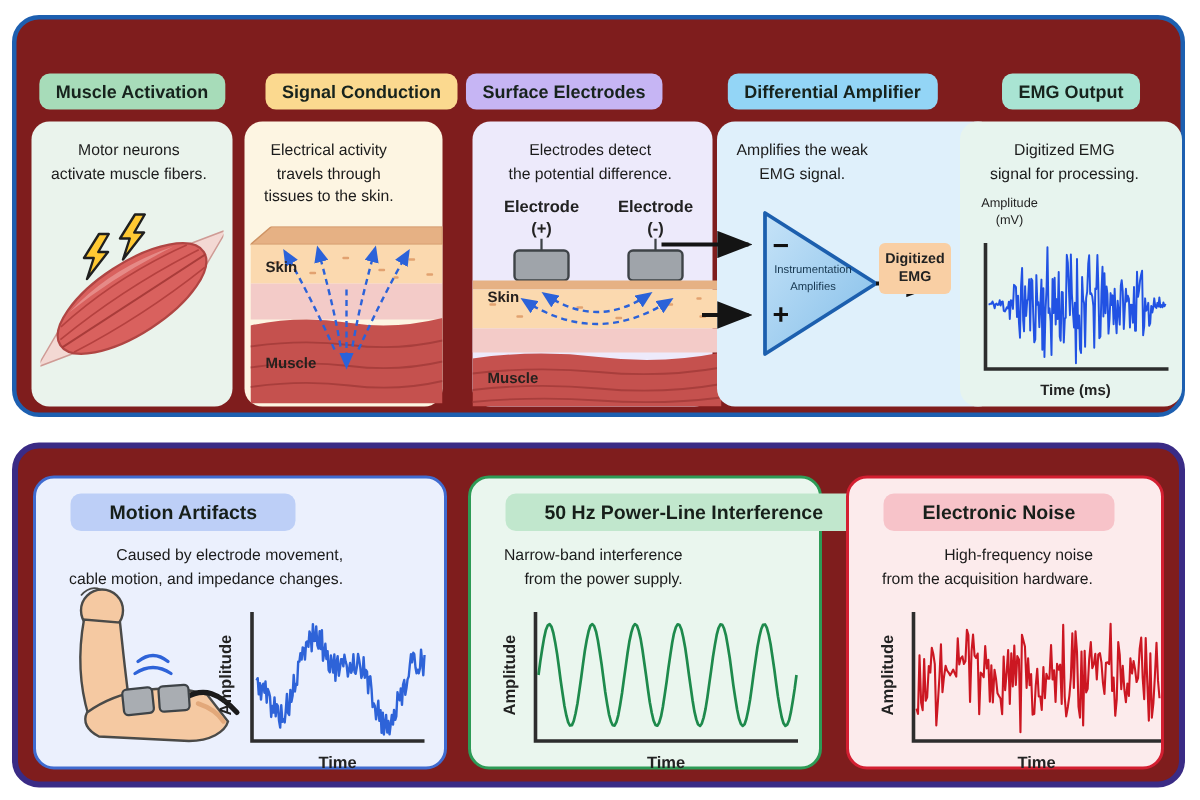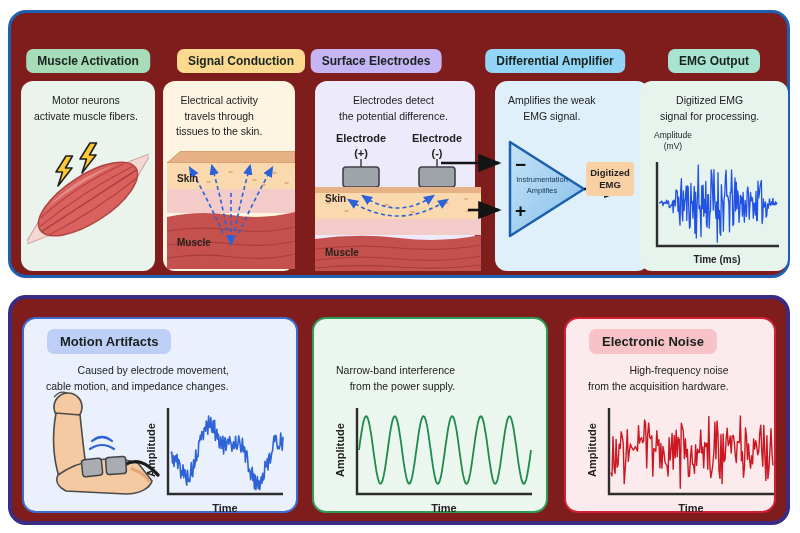--- a/index.html
+++ b/index.html
@@ -22,21 +22,21 @@
 
   .amp-sign{position:absolute;font-size:19px;font-weight:700;color:#101010;z-index:6;line-height:1;}
   .amp-label{position:absolute;left:502px;top:175px;width:80px;text-align:center;font-size:7.5px;
     line-height:1.4;white-space:pre-line;color:#15364f;z-index:6;}
   .digitized-badge{position:absolute;left:586px;top:162px;width:48px;height:34px;border-radius:4px;
     display:flex;align-items:center;justify-content:center;text-align:center;
     font-size:9.5px;font-weight:700;line-height:1.3;white-space:pre-line;color:#222;z-index:6;}
 
   .noise-card{position:absolute;top:18px;height:196px;border-radius:14px;border:2.5px solid;box-sizing:border-box;}
   .noise-badge{position:absolute;top:10px;left:23px;height:25px;line-height:25px;border-radius:7px;
-    font-size:13px;font-weight:700;color:#171f1a;padding:0 13px;white-space:nowrap;}
+    font-size:13px;font-weight:700;color:#171f1a;padding:0 26px;white-space:nowrap;}
   .noise-desc{position:absolute;top:44px;left:22px;font-size:10.5px;line-height:1.5;white-space:pre-line;color:#1b1b1b;text-align:right;}
 
   .chart{position:absolute;}
   .chart-ylabel{position:absolute;writing-mode:vertical-rl;transform:rotate(180deg);
     font-size:11px;font-weight:600;color:#222;left:-17px;top:0;height:92px;
     display:flex;align-items:center;justify-content:center;}
   .chart-xlabel{text-align:center;font-size:11px;font-weight:600;color:#222;margin-top:-2px;}
   .emg-ylabel{position:absolute;left:3px;top:49px;width:60px;text-align:center;
     font-size:8.5px;line-height:1.35;white-space:pre-line;color:#222;}
   #connector-layer{position:absolute;left:0;top:0;z-index:5;pointer-events:none;}
@@ -143,21 +143,21 @@
           </marker>
           <marker id="arcArrE" markerWidth="7" markerHeight="6" refX="5.5" refY="3" orient="auto">
             <polygon points="0,0 7,3 0,6" fill="#2b62d9"></polygon>
           </marker>
         </defs>
       </svg>
       <div class="tissue-label" style="left:10px;top:112px">Skin</div>
       <div class="tissue-label" style="left:10px;top:166px">Muscle</div>
     </div>
 
-    <div class="step-card" style="left: 484px; width: 154px; background: rgb(223, 240, 251);">
+    <div class="step-card" style="left: 467px; width: 154px; background: rgb(223, 240, 251); padding-left: 32px;">
       <div class="step-desc" style="left:13px">Amplifies the weak
 EMG signal.</div>
     </div>
 
     <div class="step-card" style="left: 629px; width: 148px; background: rgb(231, 244, 238);">
       <div class="step-desc" style="left:20px">Digitized EMG
 signal for processing.</div>
       <div class="emg-ylabel">Amplitude
 (mV)</div>
       <div class="chart" style="left:11px;top:77px;width:132px">
@@ -216,20 +216,21 @@
         <div class="chart-ylabel">Amplitude</div>
         <svg width="126" height="96" viewBox="0 0 126 96">
           <path d="M6 4 V90 H121" stroke="#2d2d2d" stroke-width="2.4" fill="none"></path>
           <polyline fill="none" stroke-width="1.6" stroke-linejoin="round" points="9.0,49.6 9.8,48.1 10.5,58.9 11.3,51.5 12.0,62.4 12.8,53.4 13.5,51.8 14.3,57.8 15.0,50.3 15.8,64.5 16.5,55.3 17.3,57.4 18.0,60.3 18.8,74.0 19.5,66.7 20.3,71.1 21.0,60.9 21.8,73.6 22.5,65.5 23.3,66.8 24.0,76.3 24.8,81.1 25.5,66.2 26.3,77.2 27.0,75.5 27.8,77.6 28.5,69.9 29.3,58.6 30.0,71.3 30.8,72.6 31.6,55.9 32.3,63.8 33.1,59.7 33.8,46.0 34.6,57.0 35.3,52.0 36.1,52.5 36.8,37.1 37.6,37.1 38.3,31.4 39.1,35.7 39.8,27.6 40.6,28.2 41.3,35.7 42.1,24.3 42.8,23.6 43.6,27.2 44.3,17.0 45.1,19.3 45.8,30.2 46.6,12.1 47.3,23.3 48.1,23.2 48.8,13.6 49.6,26.2 50.3,28.4 51.1,16.8 51.8,28.7 52.6,16.2 53.3,36.5 54.1,31.5 54.9,25.2 55.6,35.3 56.4,30.2 57.1,42.8 57.9,44.2 58.6,32.9 59.4,38.1 60.1,44.4 60.9,32.3 61.6,49.9 62.4,37.3 63.1,33.5 63.9,46.5 64.6,41.8 65.4,35.5 66.1,35.4 66.9,40.2 67.6,32.5 68.4,36.9 69.1,39.4 69.9,47.1 70.6,42.9 71.4,37.9 72.1,44.6 72.9,42.3 73.6,32.2 74.4,44.1 75.1,45.2 75.9,40.7 76.7,31.9 77.4,35.7 78.2,40.9 78.9,48.0 79.7,45.5 80.4,34.2 81.2,47.9 81.9,42.6 82.7,43.8 83.4,58.2 84.2,47.4 84.9,46.9 85.7,55.5 86.4,67.4 87.2,65.0 87.9,66.6 88.7,75.6 89.4,70.7 90.2,63.2 90.9,76.6 91.7,69.5 92.4,84.6 93.2,71.1 93.9,85.7 94.7,78.4 95.4,72.6 96.2,84.4 96.9,76.7 97.7,85.6 98.4,79.6 99.2,72.7 100.0,79.1 100.7,69.3 101.5,75.9 102.2,73.6 103.0,57.4 103.7,61.6 104.5,62.9 105.2,54.9 106.0,65.9 106.7,52.4 107.5,49.3 108.2,59.2 109.0,54.6 109.7,48.9 110.5,47.0 111.2,39.4 112.0,32.1 112.7,37.6 113.5,31.2 114.2,32.2 115.0,41.0 115.7,44.8 116.5,42.5 117.2,44.9 118.0,41.5 118.7,29.1 119.5,37.9 120.2,46.2 121.0,32.7" stroke="#2e63d8"></polyline>
         </svg>
         <div class="chart-xlabel">Time</div>
       </div>
     </div>
 
     <div class="noise-card" style="left: 300px; width: 236px; background: rgb(234, 246, 238); border-color: rgb(45, 155, 86);">
+      <div class="noise-badge" style="background: rgb(193, 231, 205);">50 Hz Power-Line Interference</div>
       <div class="noise-desc">Narrow-band interference
 from the power supply.</div>
       <div class="chart" style="left:37px;top:85px;width:186px">
         <div class="chart-ylabel">Amplitude</div>
         <svg width="186" height="96" viewBox="0 0 186 96">
           <path d="M6 4 V90 H181" stroke="#2d2d2d" stroke-width="2.4" fill="none"></path>
           <polyline fill="none" stroke-width="1.8" stroke-linejoin="round" points="8.0,46.0 9.2,36.9 10.5,28.5 11.7,21.4 12.9,16.0 14.2,12.9 15.4,12.1 16.7,13.9 17.9,18.0 19.1,24.1 20.4,31.9 21.6,40.7 22.8,49.8 24.1,58.7 25.3,66.7 26.6,73.1 27.8,77.6 29.0,79.7 30.3,79.4 31.5,76.7 32.7,71.7 34.0,64.8 35.2,56.6 36.5,47.5 37.7,38.4 38.9,29.8 40.2,22.4 41.4,16.8 42.6,13.2 43.9,12.1 45.1,13.4 46.4,17.2 47.6,23.0 48.8,30.5 50.1,39.1 51.3,48.3 52.5,57.3 53.8,65.4 55.0,72.2 56.3,77.0 57.5,79.5 58.7,79.7 60.0,77.3 61.2,72.7 62.4,66.1 63.7,58.0 64.9,49.1 66.2,39.9 67.4,31.2 68.6,23.6 69.9,17.6 71.1,13.7 72.3,12.1 73.6,13.0 74.8,16.4 76.1,21.9 77.3,29.2 78.5,37.7 79.8,46.8 81.0,55.8 82.2,64.2 83.5,71.2 84.7,76.3 86.0,79.3 87.2,79.8 88.4,77.9 89.7,73.6 90.9,67.3 92.1,59.4 93.4,50.6 94.6,41.4 95.9,32.6 97.1,24.7 98.3,18.4 99.6,14.1 100.8,12.2 102.0,12.7 103.3,15.7 104.5,20.8 105.8,27.8 107.0,36.2 108.2,45.2 109.5,54.3 110.7,62.8 111.9,70.1 113.2,75.6 114.4,79.0 115.7,79.9 116.9,78.3 118.1,74.4 119.4,68.4 120.6,60.8 121.8,52.1 123.1,42.9 124.3,34.0 125.6,25.9 126.8,19.3 128.0,14.7 129.3,12.3 130.5,12.5 131.7,15.0 133.0,19.8 134.2,26.6 135.5,34.7 136.7,43.7 137.9,52.9 139.2,61.5 140.4,69.0 141.6,74.8 142.9,78.6 144.1,79.9 145.4,78.8 146.6,75.2 147.8,69.6 149.1,62.2 150.3,53.6 151.5,44.5 152.8,35.4 154.0,27.2 155.3,20.3 156.5,15.3 157.7,12.6 159.0,12.3 160.2,14.4 161.4,18.9 162.7,25.3 163.9,33.3 165.2,42.2 166.4,51.3 167.6,60.1 168.9,67.9 170.1,74.0 171.3,78.1 172.6,79.9 173.8,79.1 175.1,76.0 176.3,70.6 177.5,63.5 178.8,55.1 180.0,46.0" stroke="#1e8a4c"></polyline>
         </svg>
         <div class="chart-xlabel">Time</div>
       </div>

